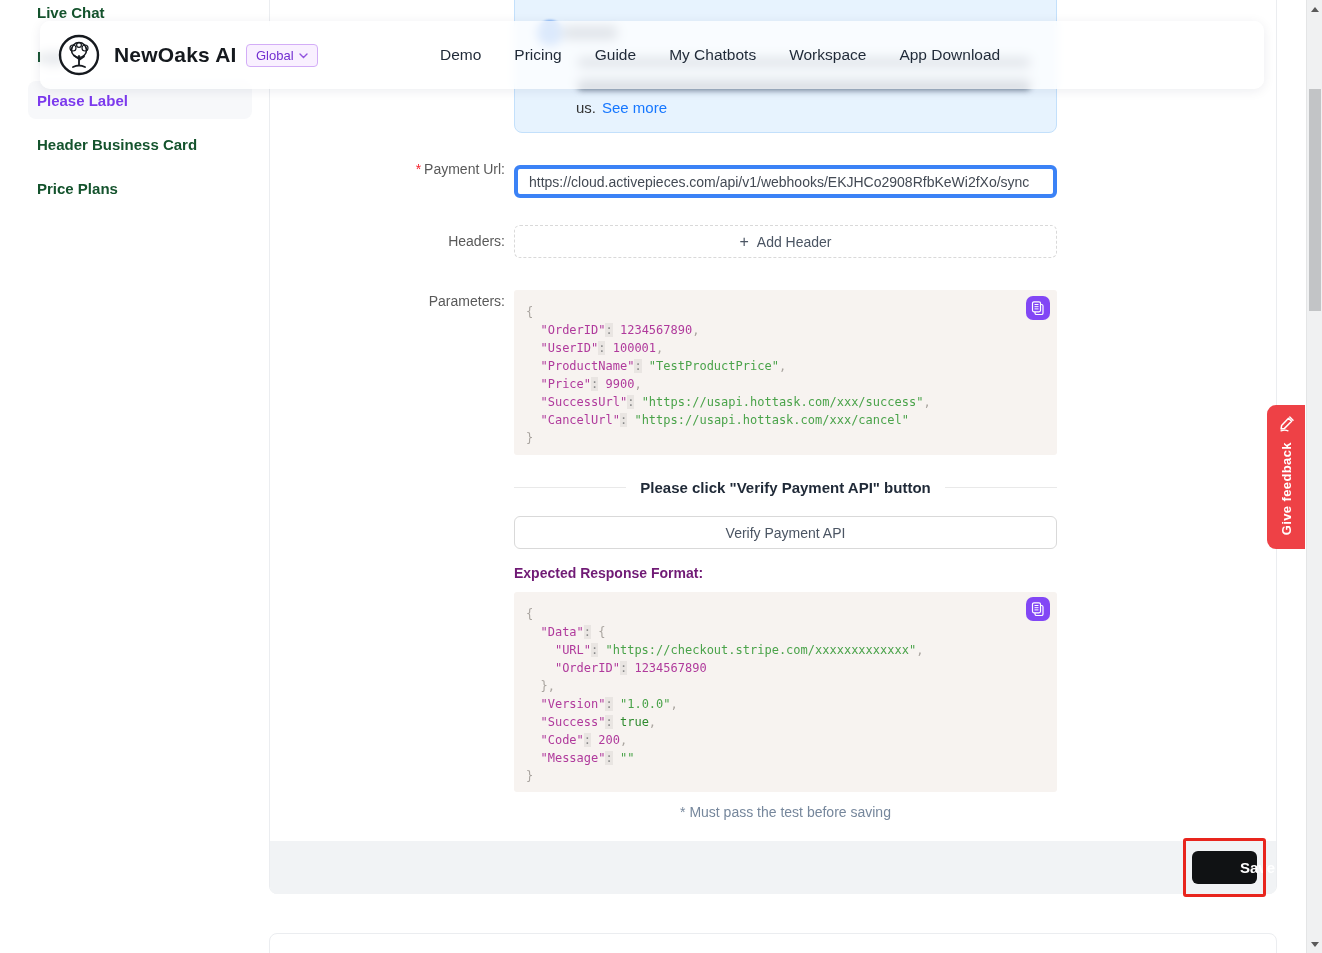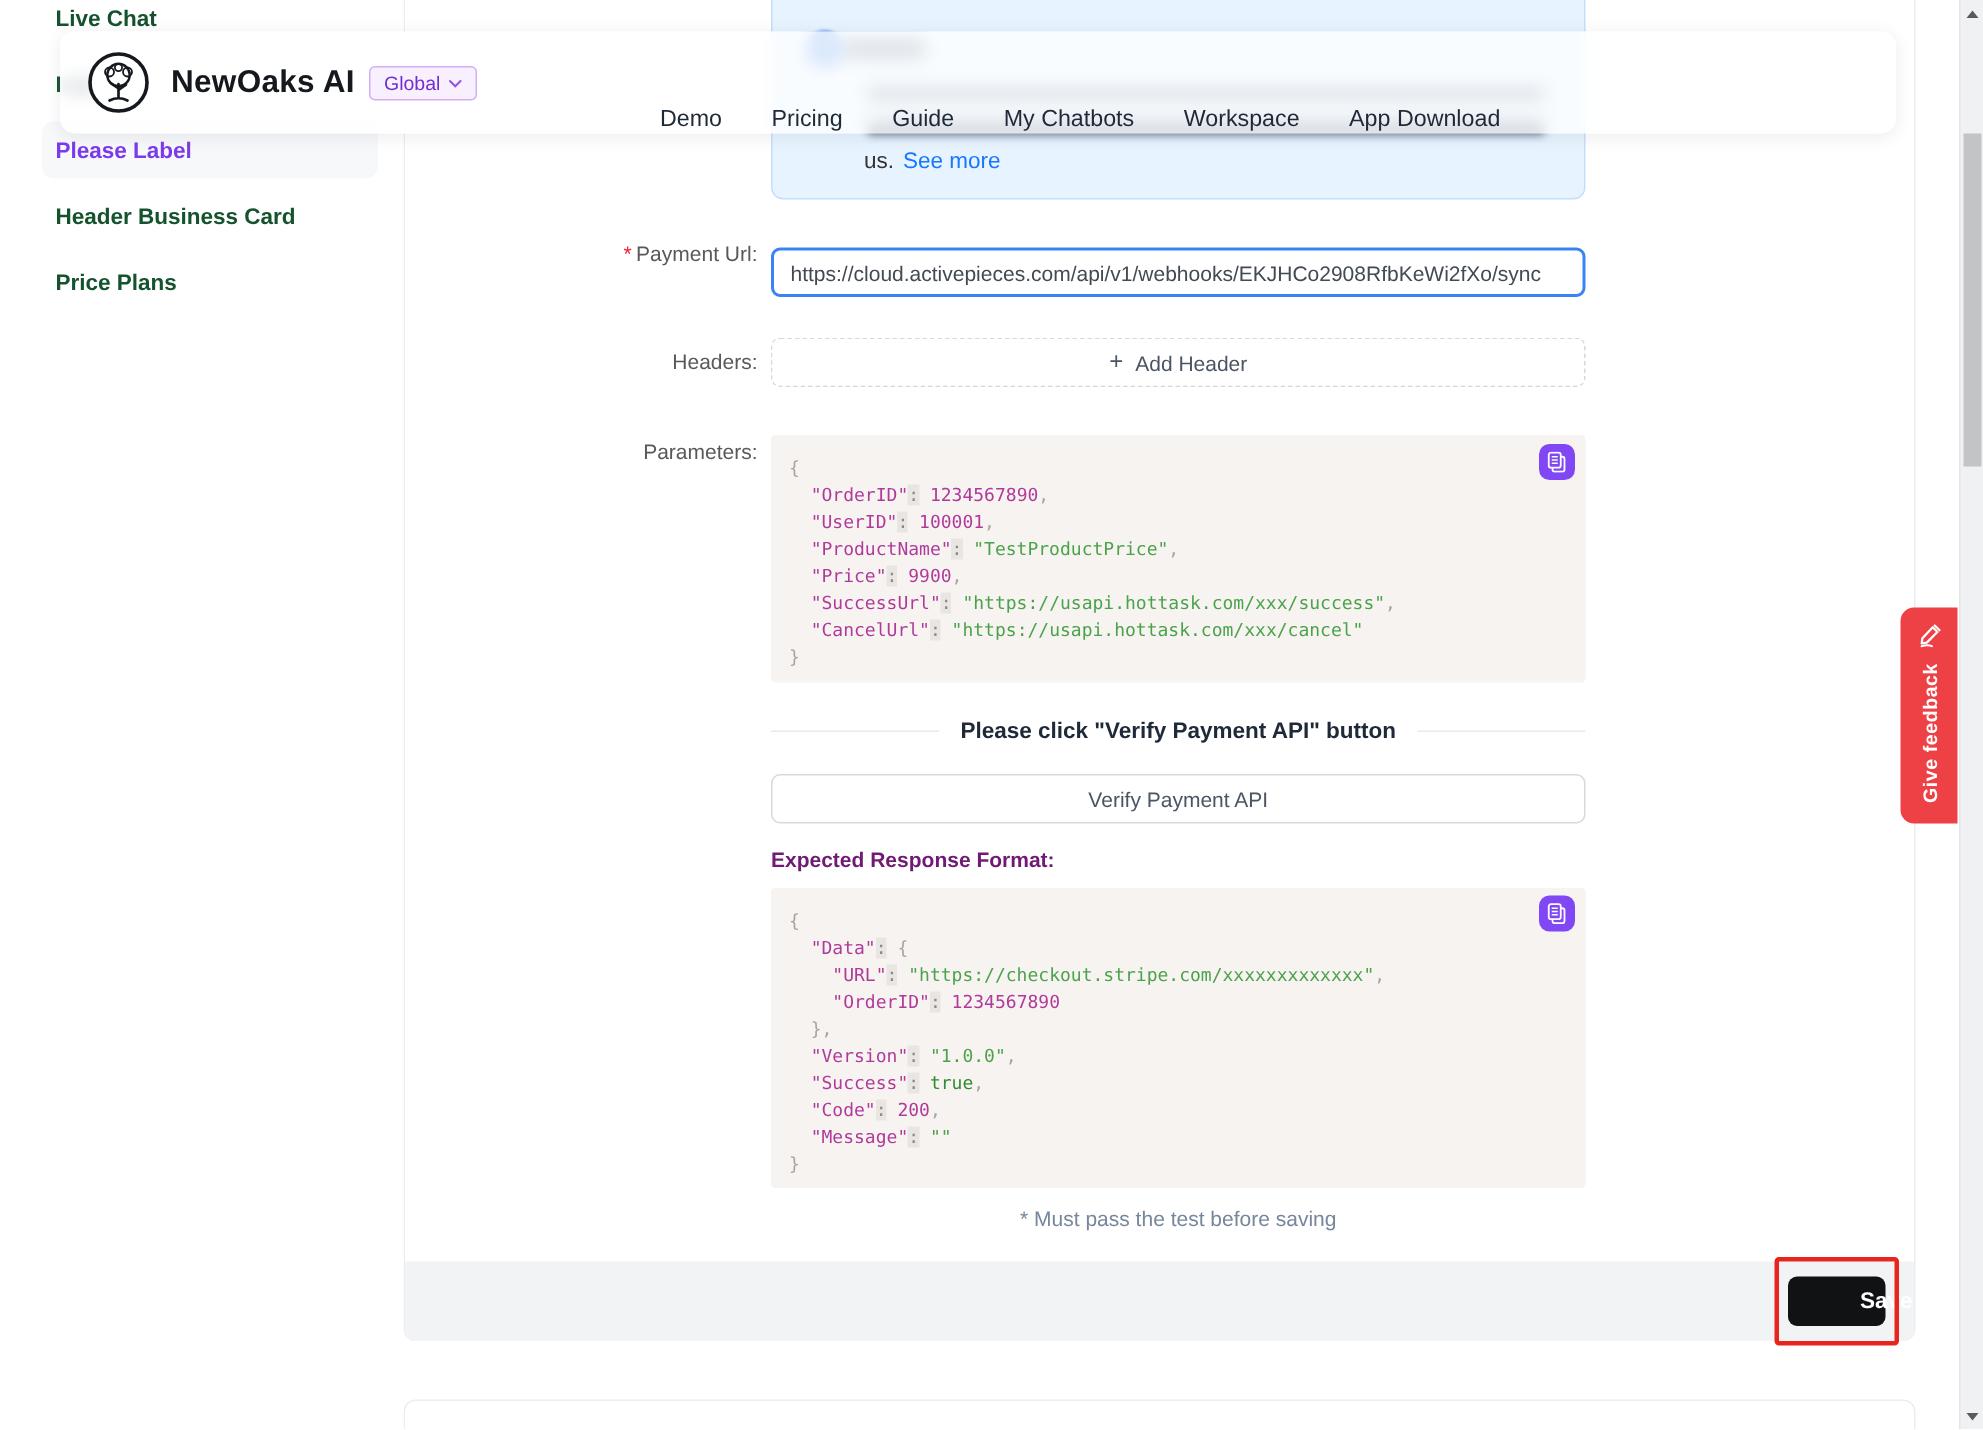--- a/index.html
+++ b/index.html
@@ -36,29 +36,29 @@
 
   
   .navbar { position:absolute; left:40px; top:21px; width:1224px; height:68px; z-index:10;
             background:rgba(255,255,255,0.74); backdrop-filter:blur(5px); -webkit-backdrop-filter:blur(5px);
             border-radius:10px; box-shadow:0 2px 12px rgba(15,30,60,0.08); }
   .brand { position:absolute; left:18px; top:13px; display:flex; align-items:center; cursor:pointer;font-weight:bold; }
   .brand-title { margin-left:14px; font-size:21px; color:#15191e; letter-spacing:.2px; }
   .region-pill { position:absolute; left:206px; top:23px; display:flex; align-items:center; gap:5px;
                  background:#f9f0ff; border:1px solid #d3adf7; color:#722ed1; font-size:13px;
                  padding:3px 9px; border-radius:4px; cursor:pointer; }
-  .nav-menu { position:absolute; left:400px; top:0; height:68px; display:flex; align-items:flex-end; gap:33px; }
+  .nav-menu { position:absolute; left:400px; top:0; height:68px; display:flex; align-items:center; gap:33px; }
   .nav-item { font-size:15.5px; color:#1f2937; cursor:pointer; white-space:nowrap; }
   .nav-account { position:absolute; right:26px; top:0; height:68px; display:flex; align-items:center;
                  font-size:15.5px; color:#1f2937; cursor:pointer; }
 
   
   .fld-label { position:absolute; text-align:right; right:817px; font-size:14px; color:#595959; white-space:nowrap; z-index:2; }
   .req { color:#f5222d; margin-right:3px; }
-  .txt-input { position:absolute; left:514px; width:543px; height:33px; border:2px solid #3b82f6; border-radius:6px;
+  .txt-input { position:absolute; left:514px; width:543px; height:33px; border:4px solid #3b82f6; border-radius:6px;
                padding:0 11px; font-size:14px; color:#434a54; background:#fff; z-index:2;
                font-family:"Liberation Sans",sans-serif; }
   .dashed-btn { position:absolute; left:514px; top:225px; width:543px; height:33px; border:1px dashed #d9d9d9;
                 border-radius:6px; background:#fff; font-size:14px; color:#4b5563; cursor:pointer; z-index:2;
                 display:flex; align-items:center; justify-content:center; gap:8px;
                 font-family:"Liberation Sans",sans-serif; }
   .plus-ic { font-size:16px; color:#4b5563; line-height:1; }
 
   .code-block { position:absolute; left:514px; width:543px; background:#f7f3f0; border-radius:3px;
                 padding:13px 12px 8px 12px; z-index:2;

